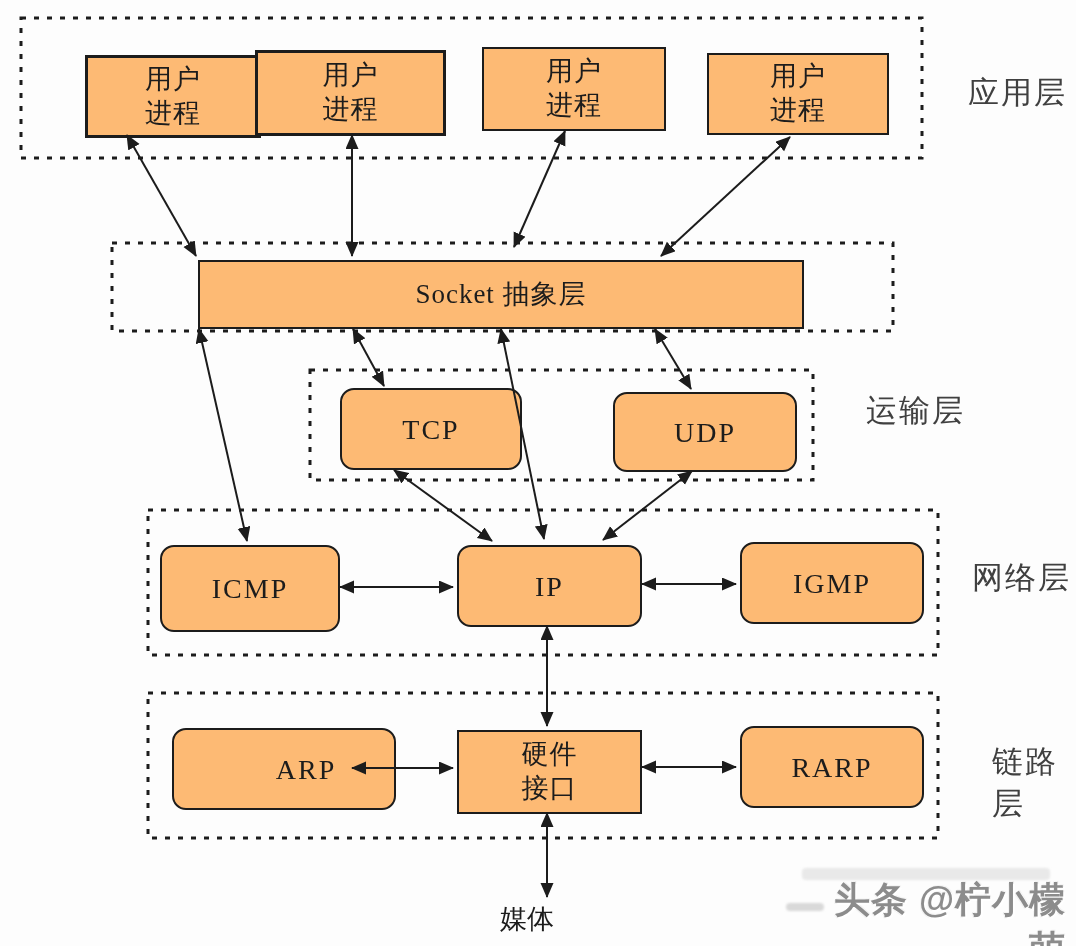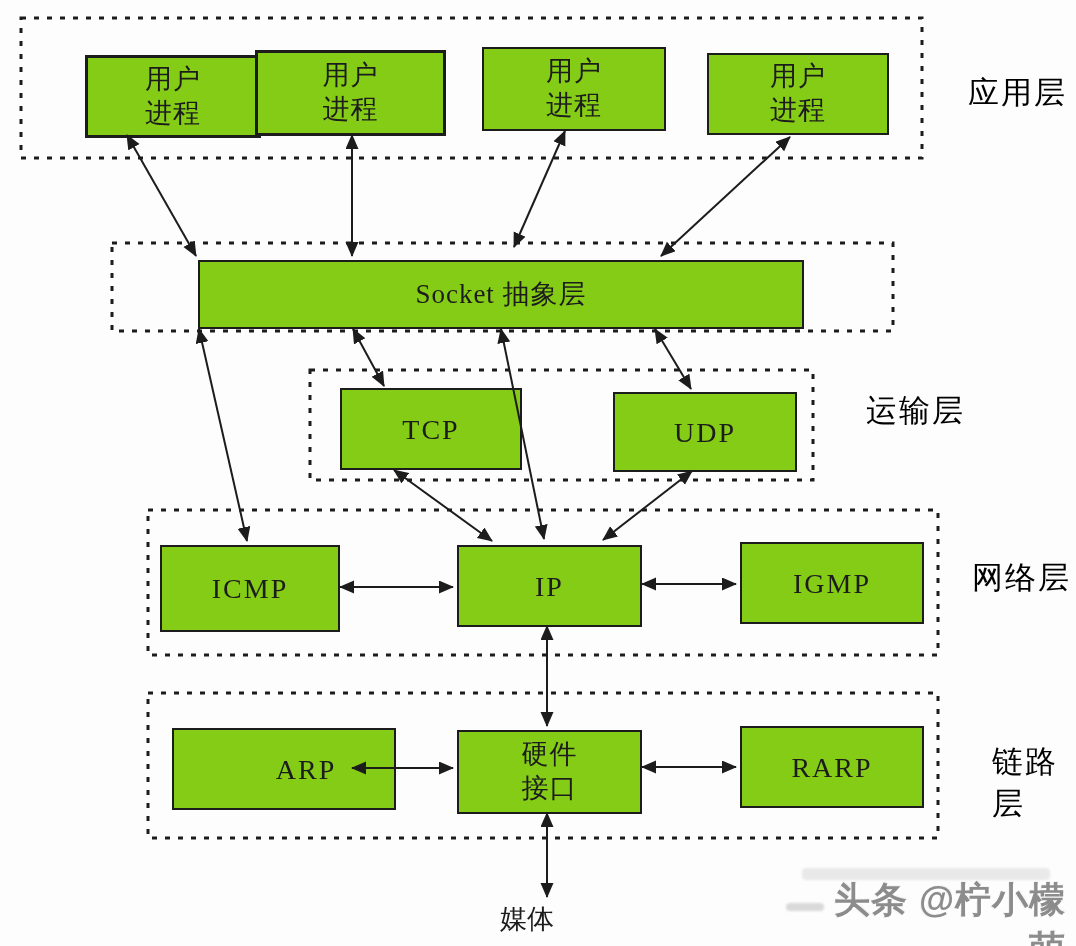--- a/index.html
+++ b/index.html
@@ -9,38 +9,38 @@
     background:#fdfdfd;
     font-family:"Liberation Serif","DejaVu Serif",serif;
     color:#1c1c1c;
     overflow:hidden;
   }
   svg.layer-svg{position:absolute;left:0;top:0;width:1076px;height:946px;}
   #bg-svg{z-index:1;}
   #arrow-svg{z-index:3;pointer-events:none;}
   .node{
     position:absolute;
-    background:#84cc16;
+    background:#fdba74;
     border:2px solid #1c1c1c;
     display:flex;align-items:center;justify-content:center;
     text-align:center;
     z-index:2;
     font-size:27px;
     letter-spacing:1px;
     line-height:1.25;
   }
   .node.thick{border-width:3px;}
   .twoline{white-space:pre-line;}
   .layer-label{
     position:absolute;z-index:2;
     font-size:31px;letter-spacing:2px;
-    color:#000000;
+    color:#404040;
     font-family:"Liberation Serif","DejaVu Serif",serif;
   }
-  .proto{font-size:28px;letter-spacing:2px;}
+  .proto{font-size:28px;letter-spacing:2px;border-radius:14px;}
   #media-label{
     position:absolute;left:500px;top:901px;width:90px;
     font-size:27px;z-index:2;
   }
   #watermark{
     position:absolute;left:800px;top:876px;width:266px;
     text-align:right;z-index:4;
     font-size:36px;font-weight:700;letter-spacing:1px;
     color:#8c8c8c;
     text-shadow:2px 2px 0 #ffffff,-1px 1px 0 #f3f3f3,1px -1px 0 #f3f3f3;

